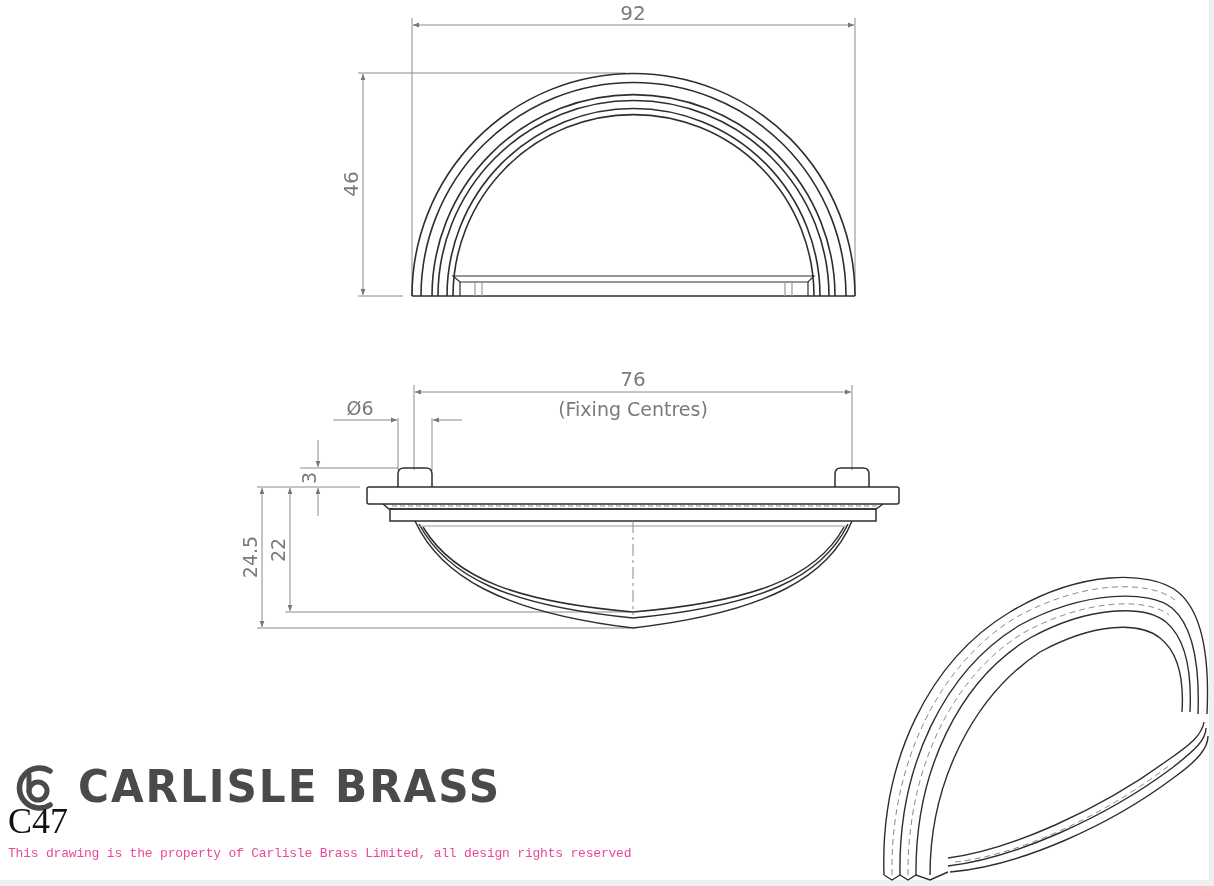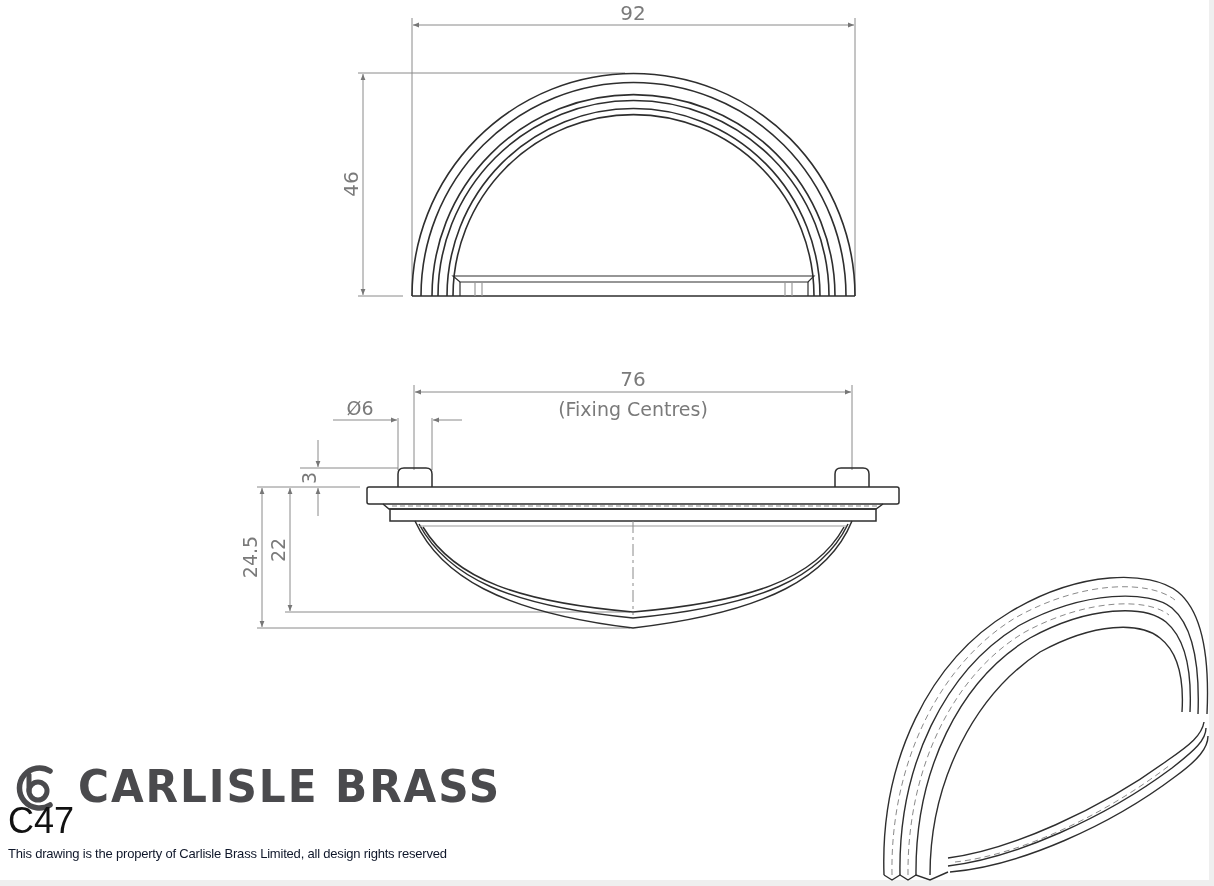--- a/index.html
+++ b/index.html
@@ -4,22 +4,22 @@
 <style>
   html, body { margin: 0; padding: 0; }
   body { width: 1214px; height: 886px; background: #ffffff; position: relative; overflow: hidden; font-family: "DejaVu Sans", sans-serif; }
   .right-strip { position: absolute; right: 0; top: 0; width: 5px; height: 886px; background: #efefef; }
   .bottom-strip { position: absolute; left: 0; bottom: 0; width: 1214px; height: 6px; background: #efefef; }
   svg.drawing { position: absolute; left: 0; top: 0; }
   .dim-text { font-family: "DejaVu Sans", sans-serif; fill: #7a7a7a; }
   .brand { position: absolute; left: 10px; top: 748px; height: 54px; display: flex; align-items: center; margin-top: 12px; }
   .brand-logo { width: 52px; height: 52px; }
   .brand-name { font-family: "DejaVu Sans", sans-serif; font-weight: bold; font-size: 44px; color: #4a4a4d; letter-spacing: 2px; margin-left: 16px; transform: scaleX(0.96); transform-origin: left center; line-height: 54px; }
-  .model { position: absolute; left: 8px; top: 801px; font-family: Liberation Sans, sans-serif; font-size: 36px; color: #111; line-height: 40px; }
-  .copyright { position: absolute; left: 8px; top: 846px; font-family: Liberation Sans, sans-serif; font-size: 13px; color: #0f172a; letter-spacing: -0.2px; }
+  .model { position: absolute; left: 8px; top: 801px; font-family: Liberation Serif, serif; font-size: 36px; color: #111; line-height: 40px; }
+  .copyright { position: absolute; left: 8px; top: 846px; font-family: Liberation Mono, monospace; font-size: 13px; color: #ec4899; letter-spacing: -0.2px; }
 </style>
 </head>
 <body>
 
 <div class="right-strip"></div>
 <div class="bottom-strip"></div>
 
 <svg class="drawing" width="1214" height="886" viewBox="0 0 1214 886">
   <defs>
     <marker id="arr" viewBox="0 0 10 10" refX="10" refY="5" markerWidth="8" markerHeight="6" orient="auto-start-reverse">

